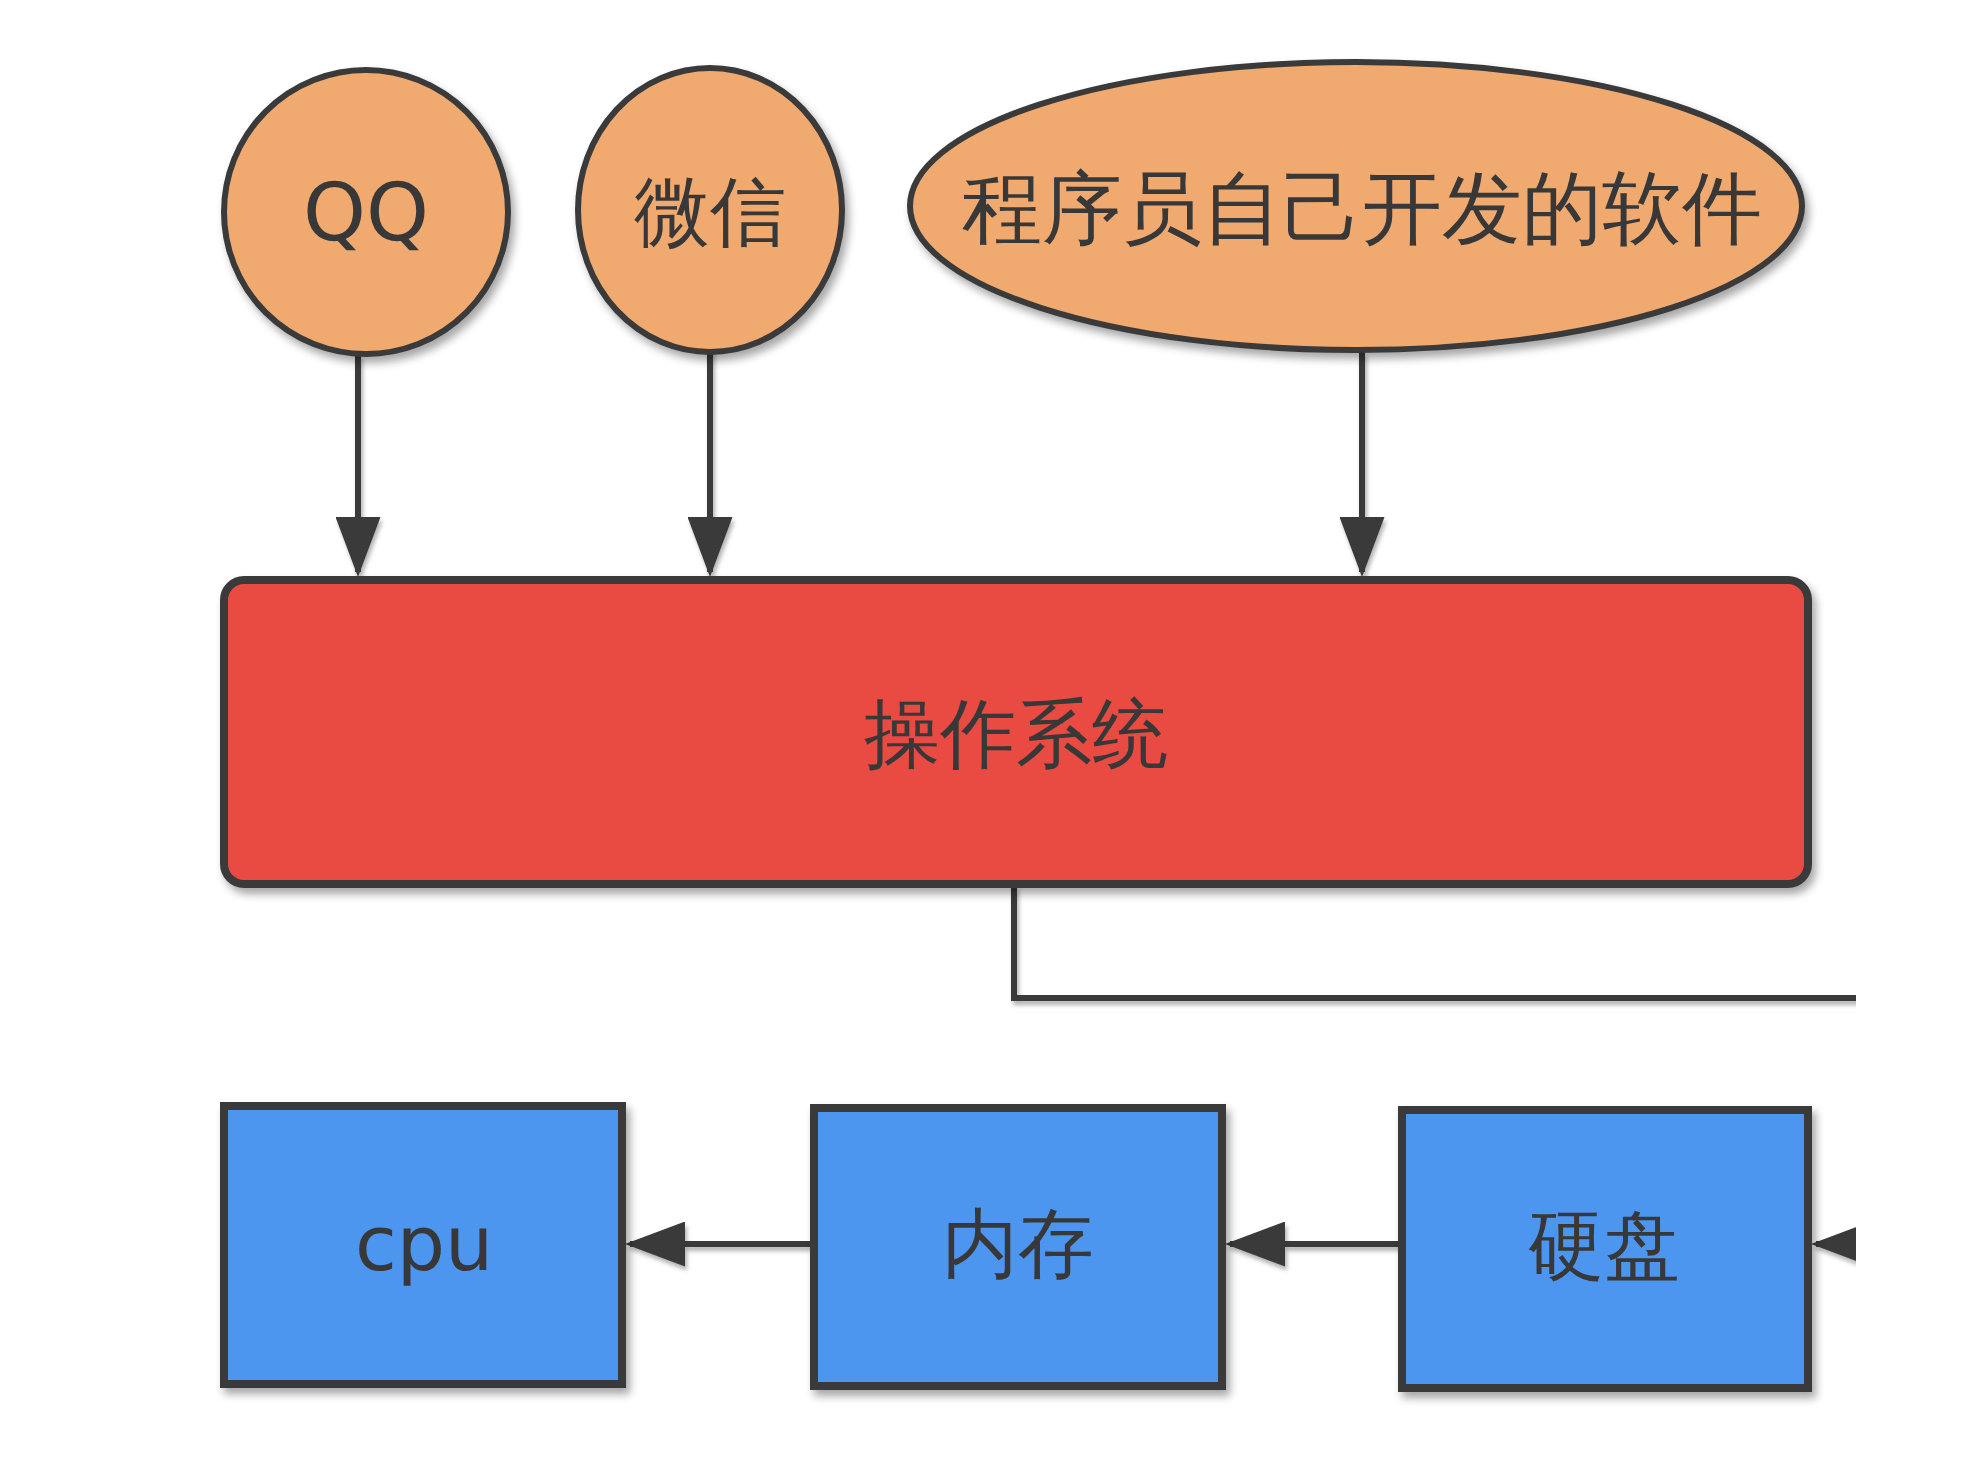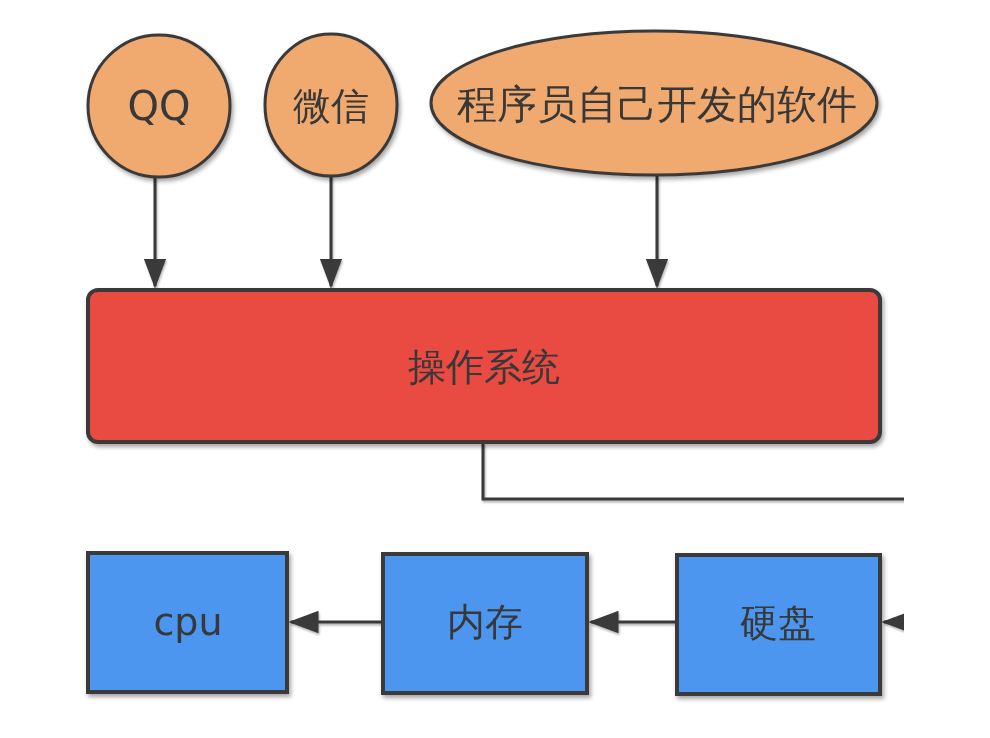--- a/index.html
+++ b/index.html
@@ -7,20 +7,21 @@
     padding: 0;
     background: #ffffff;
   }
   .stage {
     width: 904px;
     height: 738px;
     position: relative;
     background: var(--background, #ffffff);
     font-family: "DejaVu Sans", "Liberation Sans", sans-serif;
     overflow: hidden;
+    padding-left: 24px;
   }
   svg { display: block; }
   .shape {
     stroke: var(--outline, #3a3a3a);
     filter: drop-shadow(2px 3px 2px rgba(0,0,0,0.35));
   }
   .shape.thin  { stroke-width: 3; }
   .shape.thick { stroke-width: 4; }
   .edge {
     fill: none;

